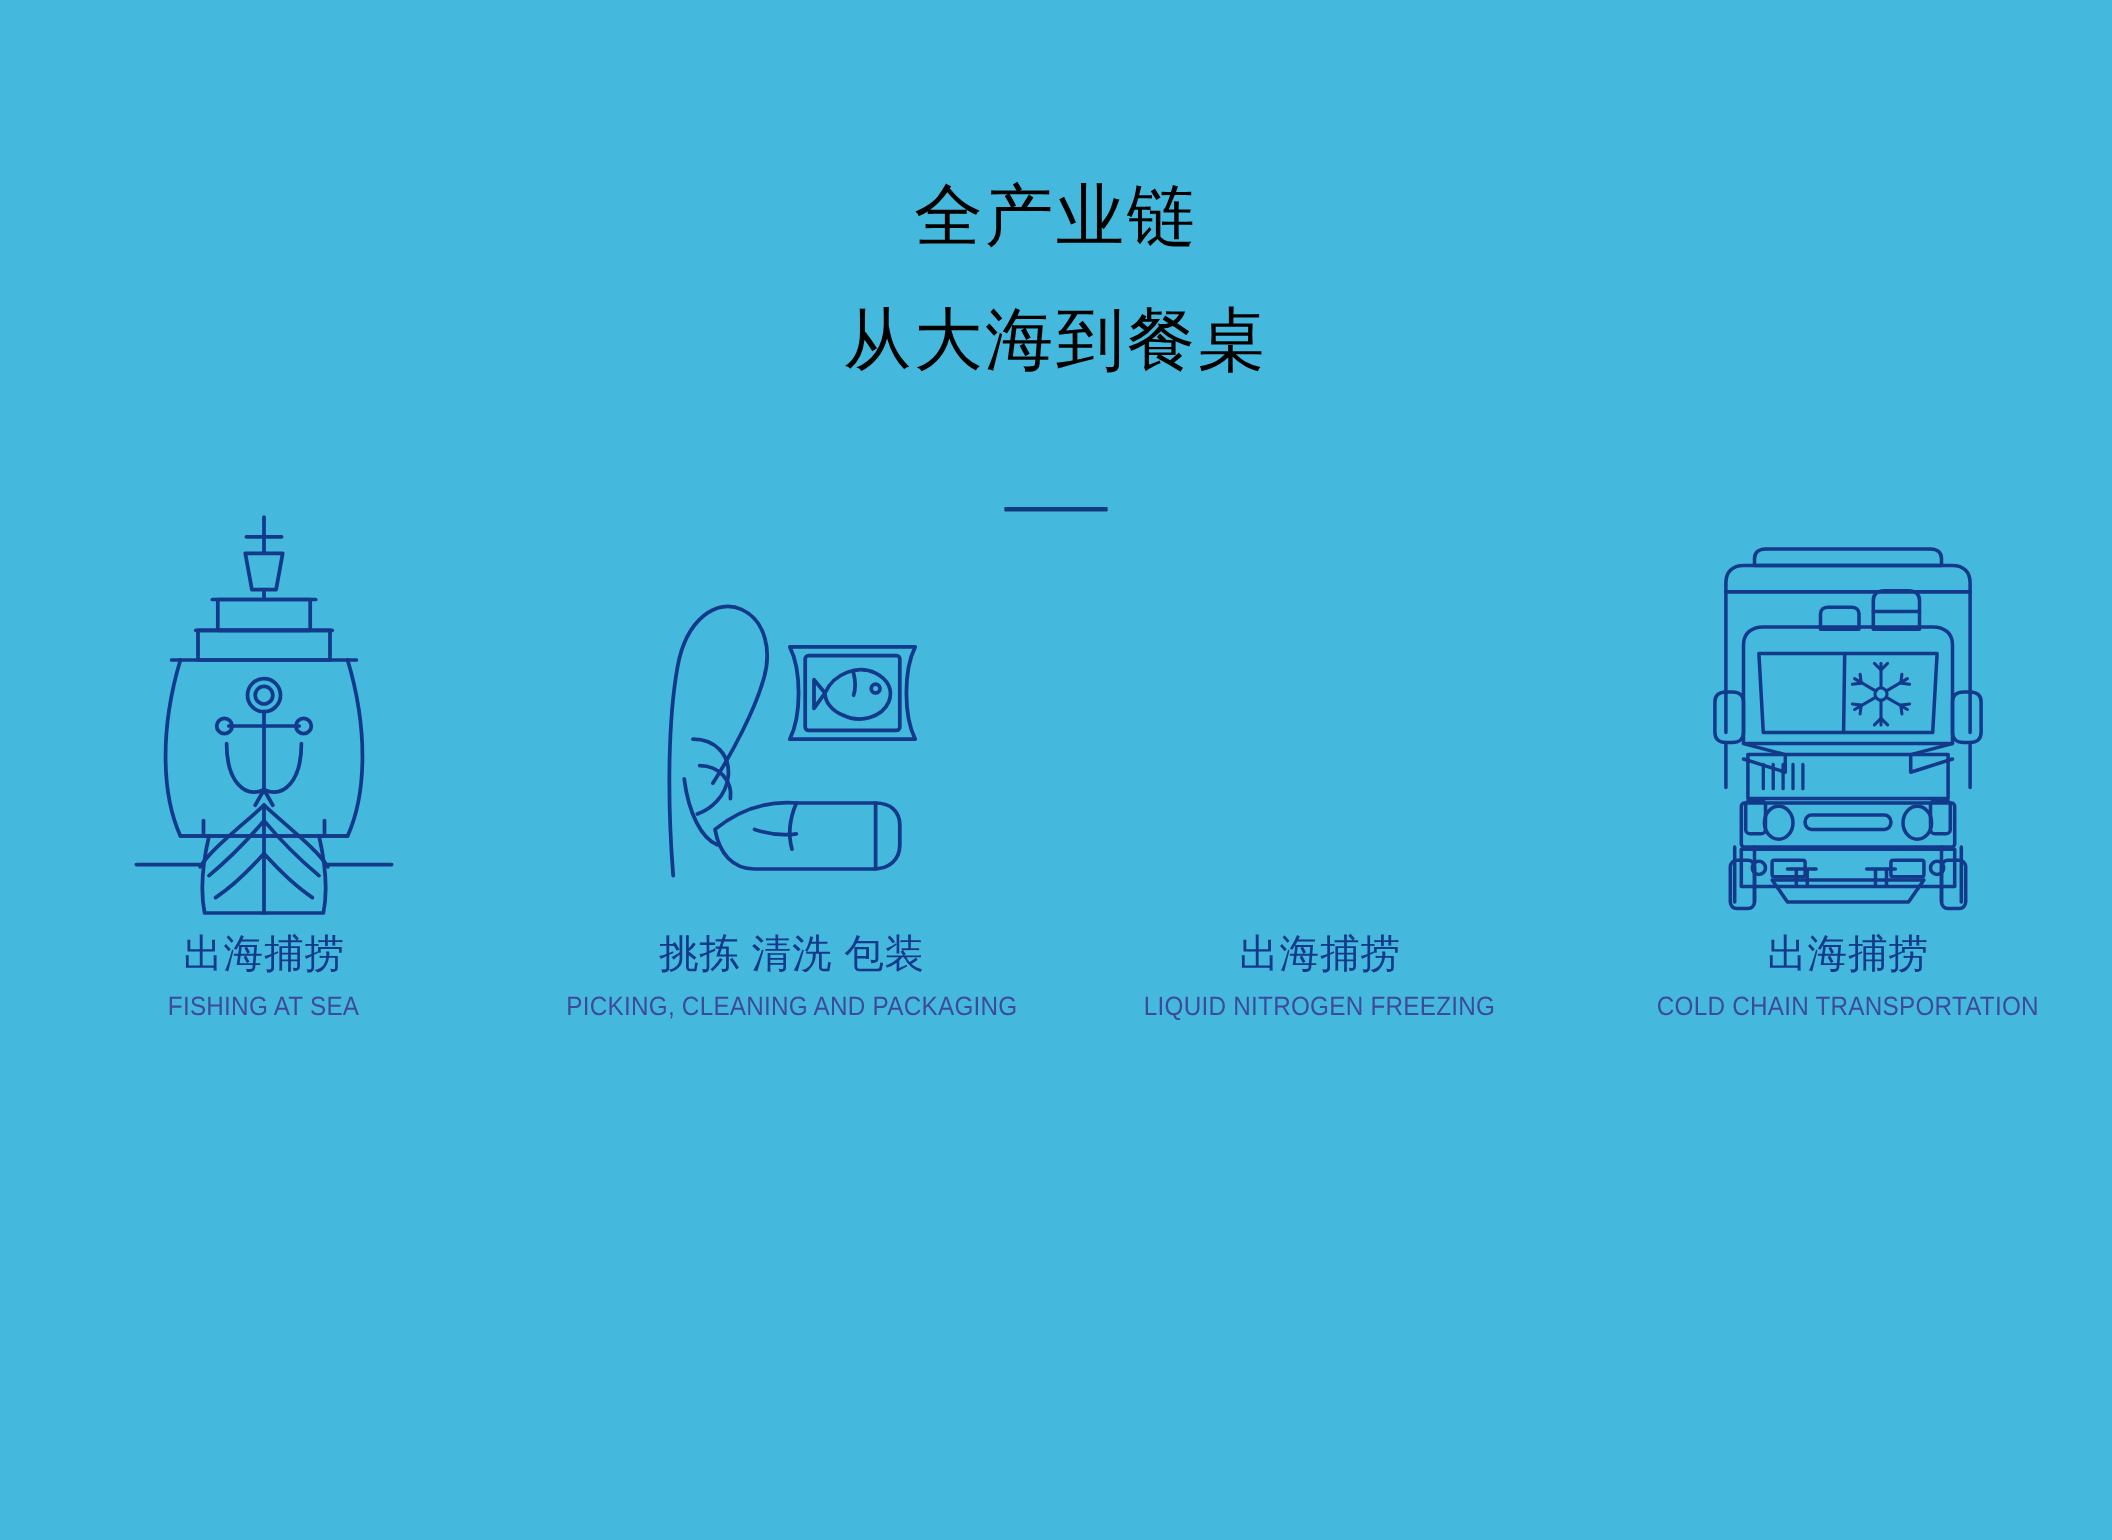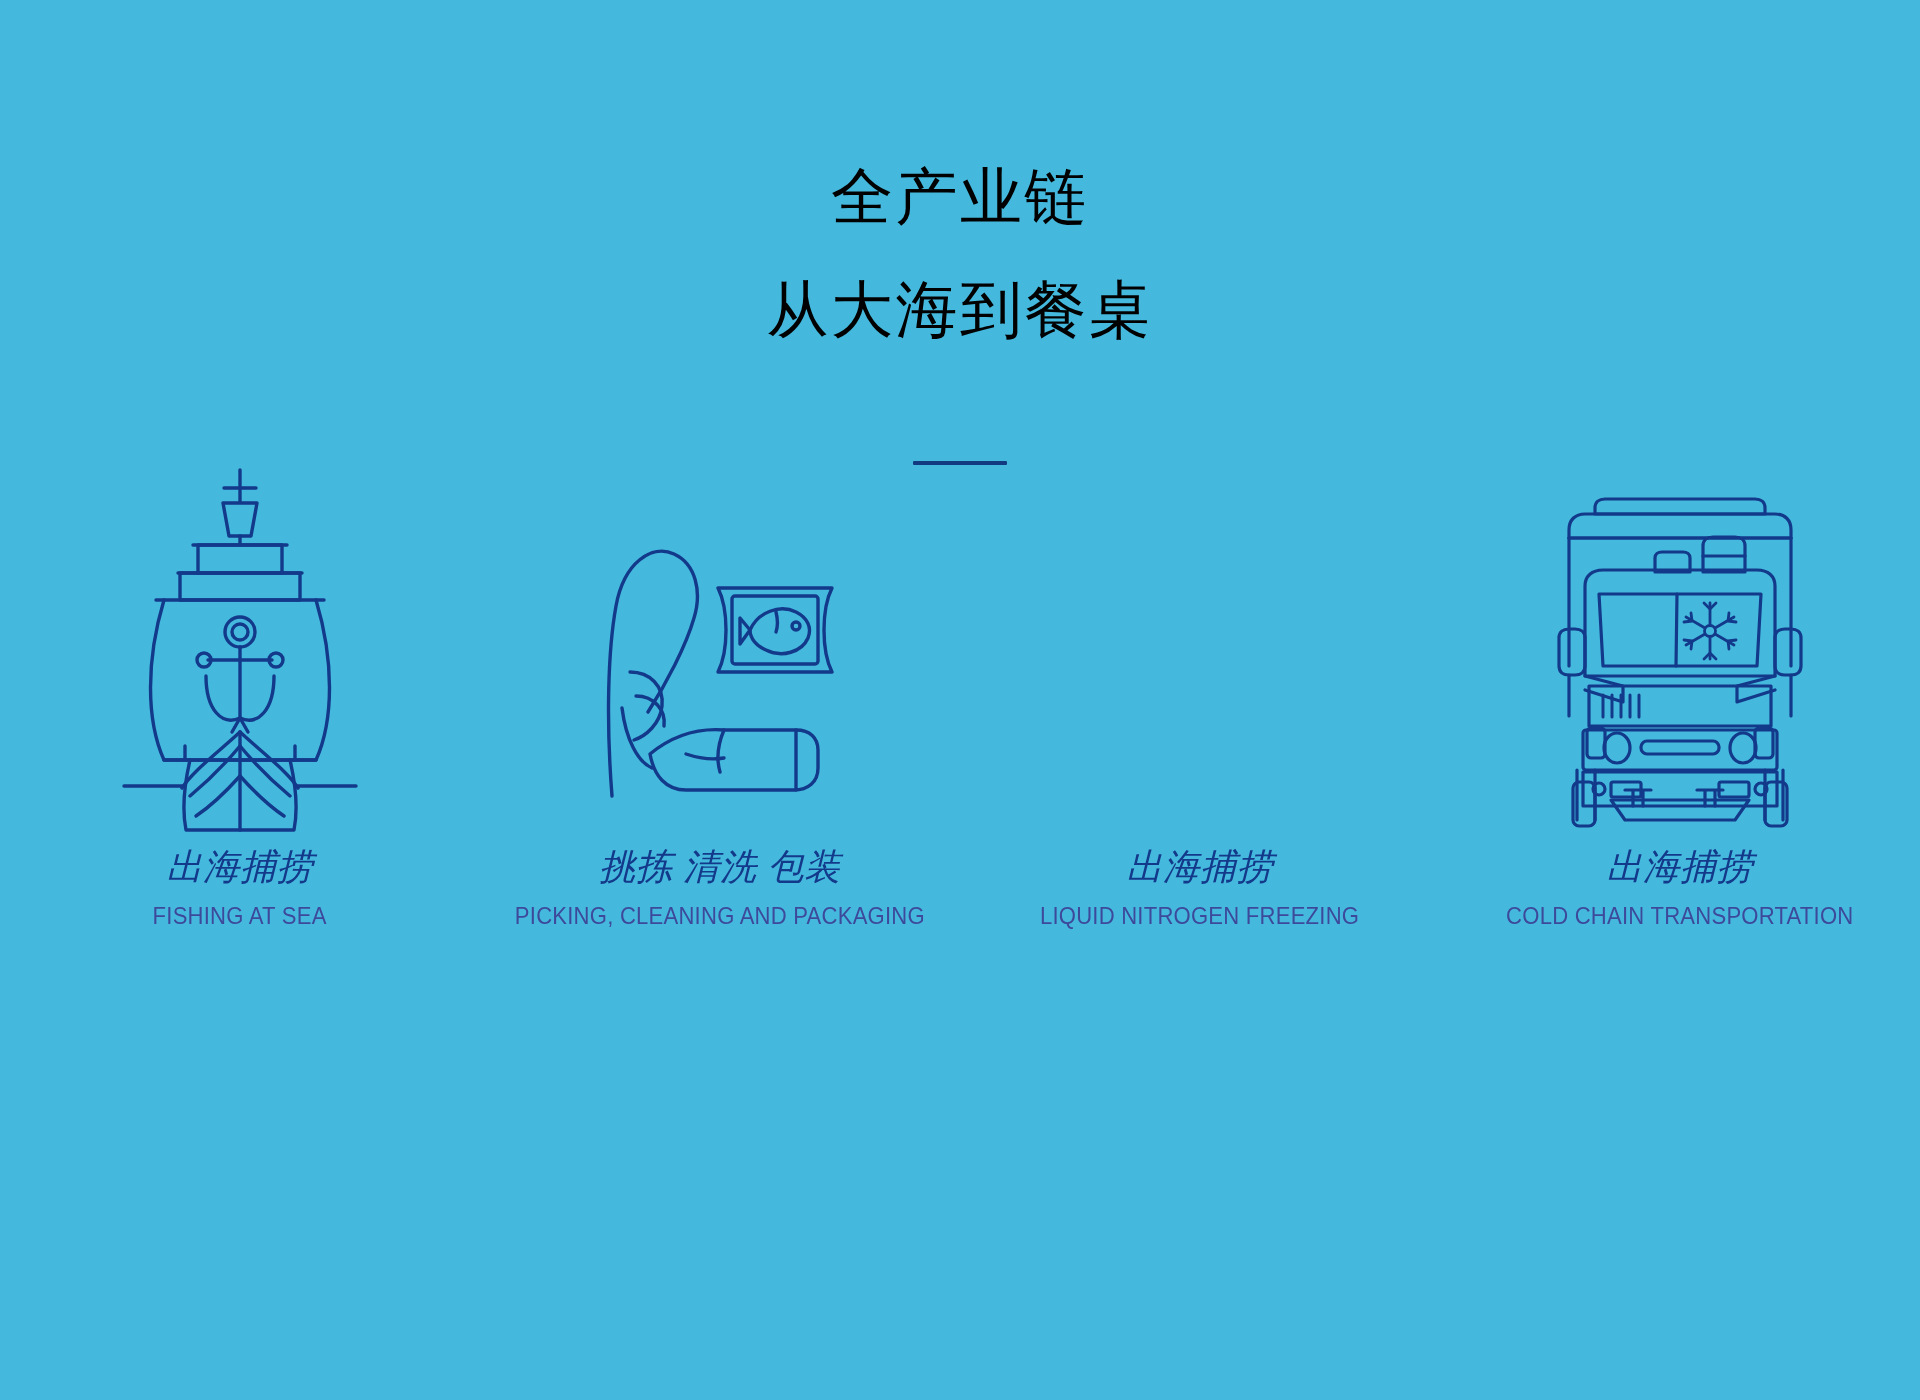--- a/index.html
+++ b/index.html
@@ -86,21 +86,20 @@
     margin-top: 44px;
     text-align: center;
   }
   .label-cn {
     font-family: "Liberation Sans", "DejaVu Sans", sans-serif;
     font-size: 36px;
     color: #13398a;
     letter-spacing: 0.02em;
     line-height: 1.25;
     white-space: nowrap;
-    font-style: italic;
   }
   .label-en {
     margin-top: 12px;
     font-family: "Liberation Sans", "DejaVu Sans", sans-serif;
     font-size: 24px;
     color: #3d4a9c;
     letter-spacing: 0.01em;
     line-height: 1.25;
     white-space: nowrap;
     transform: scaleX(0.92);

